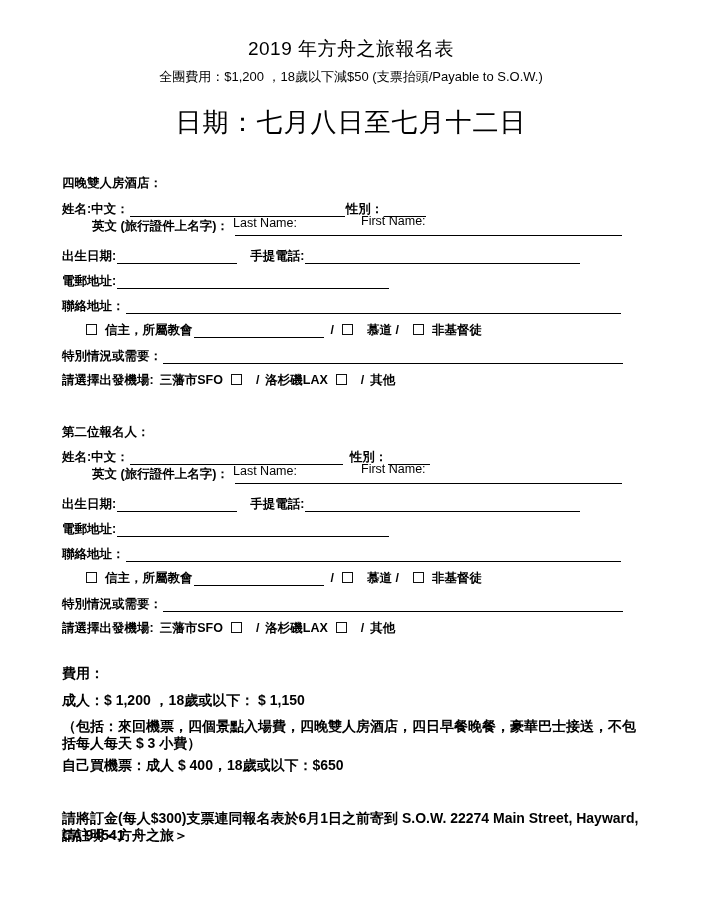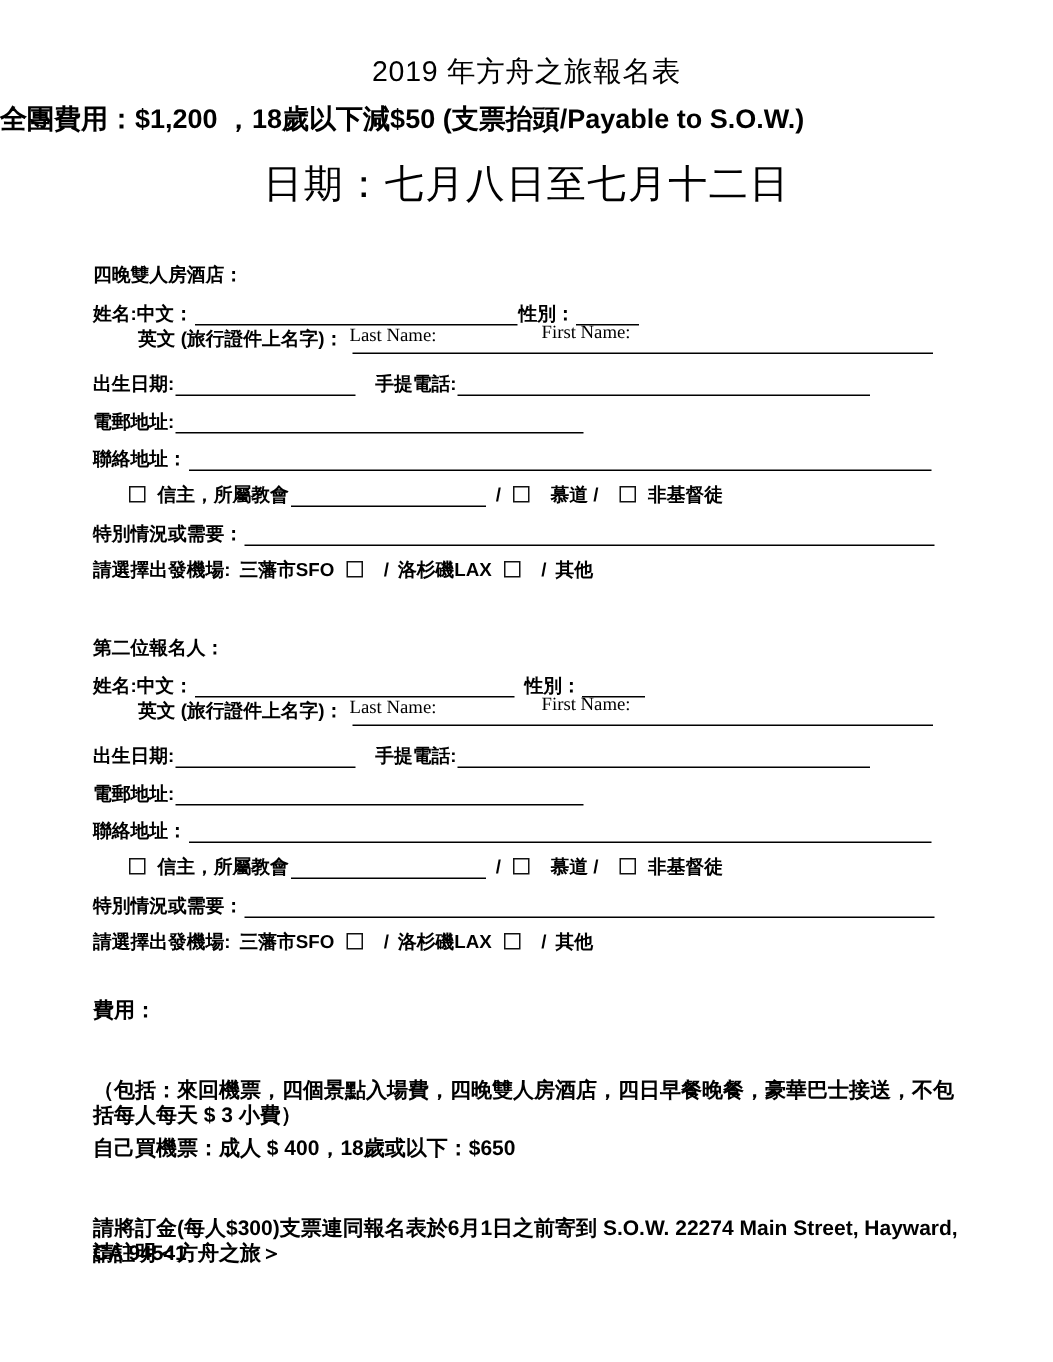--- a/index.html
+++ b/index.html
@@ -32,23 +32,23 @@
     text-align: center;
     font-size: 19px;
     font-weight: 400;
     letter-spacing: 0.5px;
     line-height: 1.2;
   }
   .doc-subtitle {
     position: absolute;
     left: 0; right: 0;
     top: 69px;
-    text-align: left;
-    font-size: 18px;
-    font-weight: bold;
+    text-align: center;
+    font-size: 13px;
+    font-weight: normal;
     line-height: 1.2;
   }
   .doc-dateline {
     position: absolute;
     left: 0; right: 0;
     top: 107px;
     text-align: center;
     font-family: "Liberation Serif", "DejaVu Serif", serif;
     font-size: 26px;
     font-weight: 400;
@@ -84,21 +84,21 @@
     height: 11px;
     border: 1.6px solid #111;
     vertical-align: -1px;
     box-sizing: border-box;
     background: #fff;
     margin: 0 2px;
   }
 
   
   .serif {
-    font-family: Liberation Serif, serif;
+    font-family: Liberation Sans, sans-serif;
     font-weight: 400;
     font-size: 12.5px;
     text-align: center;
   }
 
   
   .englishline {
     position: absolute;
     left: 92px;
     width: 540px;
@@ -219,18 +219,19 @@
 
   <div class="row" style="top:596px;">
     <span>特別情況或需要：</span><span class="rule" style="width:460px;"></span>
   </div>
 
   <div class="row" style="top:620px;">
     <span>請選擇出發機場:</span><span class="gap-sm"></span><span>三藩市SFO</span><span class="gap-sm"></span><span class="cbox"></span><span class="gap-md"></span><span>/</span><span class="gap-sm"></span><span>洛杉磯LAX</span><span class="gap-sm"></span><span class="cbox"></span><span class="gap-md"></span><span>/</span><span class="gap-sm"></span><span>其他</span>
   </div>
 
   <div class="cost" style="top:665px;">費用：</div>
+  <div class="cost" style="top:692px;">成人：$ 1,200 ，18歲或以下： $ 1,150</div>
   <div class="cost wrap" style="top:718px; width:585px;">（包括：來回機票，四個景點入場費，四晚雙人房酒店，四日早餐晚餐，豪華巴士接送，不包括每人每天 $ 3 小費）</div>
   <div class="cost" style="top:757px;">自己買機票：成人 $ 400，18歲或以下：$650</div>
   <div class="cost" style="top:810px;">請將訂金(每人$300)支票連同報名表於6月1日之前寄到 S.O.W. 22274 Main Street, Hayward, CA 94541</div>
   <div class="cost" style="top:827px;">請註明＜方舟之旅＞</div>
 
 </div>
 
 </body></html>

